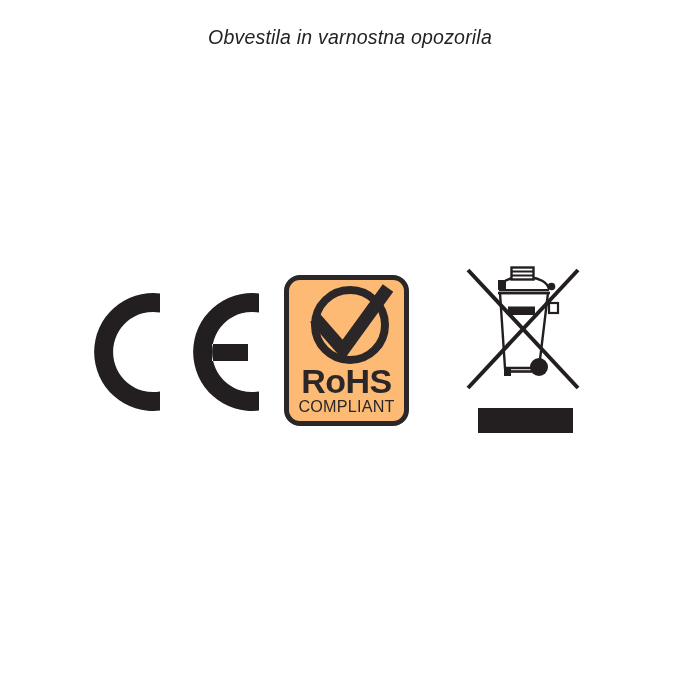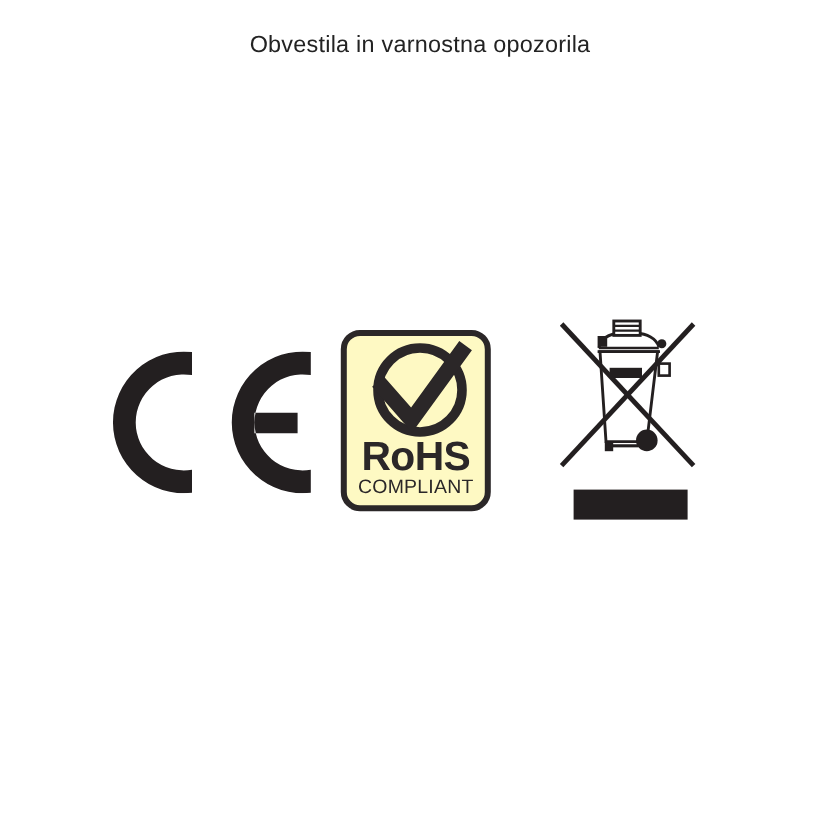--- a/index.html
+++ b/index.html
@@ -18,20 +18,21 @@
   .page-title {
     position: absolute;
     top: 26px;
     left: 0;
     width: 700px;
     text-align: center;
     font-size: 19.5px;
     font-weight: 400;
     color: var(--title_ink, #232323);
     letter-spacing: 0.2px;
+    font-style: italic;
   }
   .marks-row { position: absolute; left: 0; top: 0; width: 700px; height: 700px; }
 
   .ce-mark {
     position: absolute;
     left: 94px;
     top: 293px;
     width: 166px;
     height: 118px;
     color: var(--ink, #231f20);
@@ -39,21 +40,21 @@
 
   .rohs-badge {
     position: absolute;
     left: 284px;
     top: 275px;
     width: 125px;
     height: 151px;
     box-sizing: border-box;
     border: 5px solid var(--rohs_ink, #2b2728);
     border-radius: 16px;
-    background: #fef9c3;
+    background: #fdba74;
     color: var(--rohs_ink, #2b2728);
     text-align: center;
     overflow: hidden;
   }
   .rohs-check-svg { display: block; margin: 0 auto; }
   .rohs-title {
     font-size: 34px;
     line-height: 30px;
     margin-top: -2px;
     font-weight: 800;

